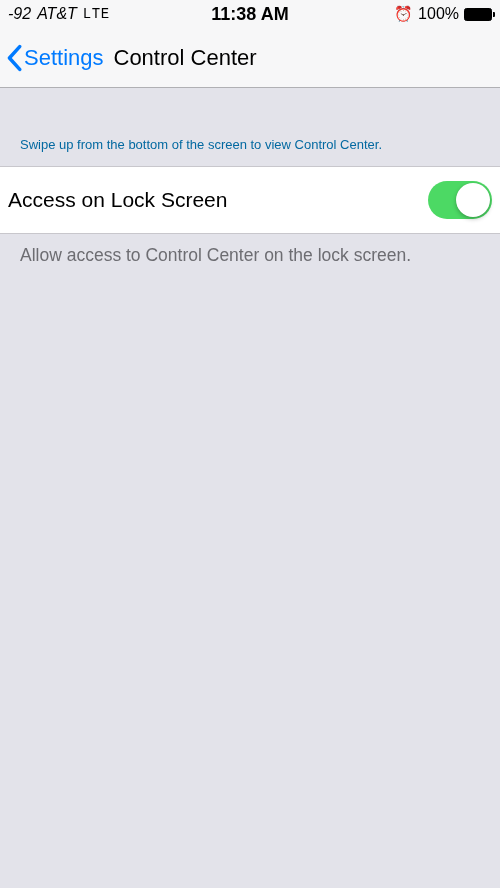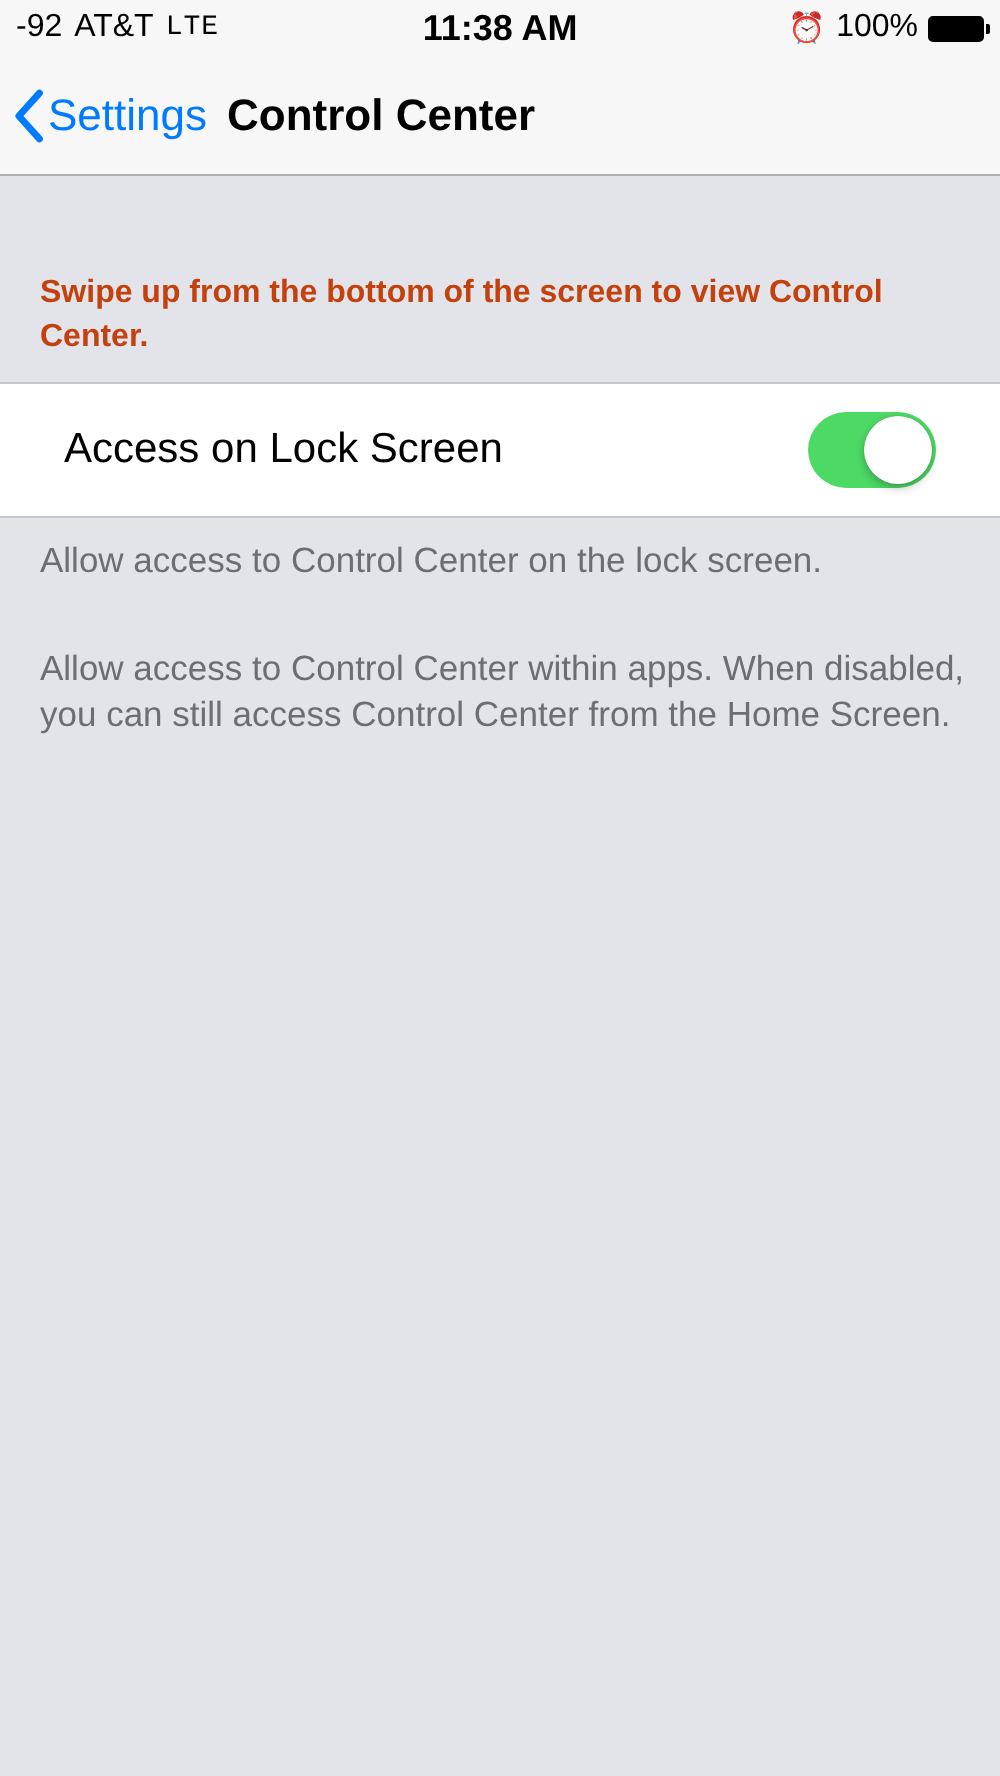--- a/index.html
+++ b/index.html
@@ -14,21 +14,21 @@
       height: 28px;
       background: #f7f7f8;
       display: flex;
       align-items: center;
       justify-content: space-between;
       padding: 0 8px;
       font-size: 16px;
       color: #000;
     }
     .status-left { display: flex; align-items: center; gap: 6px; }
-    .status-left .carrier { font-size: 16px; }
+    .status-left .carrier { font-size: 16px; font-style: italic; }
     .status-left .network { font-size: 14px; letter-spacing: 0.5px; font-family: Liberation Mono, monospace; }
     .status-center { font-weight: 700; font-size: 18px; position: absolute; left: 50%; transform: translateX(-50%); }
     .status-right { display: flex; align-items: center; gap: 5px; }
     .alarm-icon { font-size: 15px; }
     .battery-icon {
       width: 28px; height: 13px; border: 1.5px solid #000; border-radius: 2.5px;
       position: relative; background: #000;
     }
     .battery-icon::after {
       content: ''; position: absolute; right: -4px; top: 3px;
@@ -47,42 +47,41 @@
       display: flex;
       align-items: center;
       color: #007aff;
       font-size: 22px;
       cursor: pointer;
     }
     .chevron-left {
       width: 16px; height: 28px; margin-right: 2px;
     }
     .nav-title {
-      font-size: 22px; font-weight: 700; color: #000;
+      font-size: 22px; font-weight: 400; color: #000;
       margin-left: 10px;
     }
     .content { background: #e3e3ea; }
     .section-header {
       padding: 48px 20px 12px 20px;
-      color: #c2410c;
-      font-size: 16px;
+      color: #0369a1;
+      font-size: 13px;
       line-height: 1.35;
-      font-weight: bold;
     }
     .section-footer {
       padding: 10px 3px 20px 20px;
       color: #6d6d72;
       font-size: 17.5px;
       line-height: 1.35;
     }
     .row {
       background: #fff;
       border-top: 1px solid #c8c7cc;
       border-bottom: 1px solid #c8c7cc;
-      padding: 14px 32px;
+      padding: 14px 8px;
       display: flex;
       align-items: center;
       justify-content: space-between;
     }
     .row-label {
       font-size: 21px;
       color: #000;
     }
     .toggle {
       width: 64px; height: 38px; border-radius: 19px;
@@ -127,15 +126,14 @@
   <div class="section-header">Swipe up from the bottom of the screen to view Control Center.</div>
 
   <div class="row">
     <span class="row-label">Access on Lock Screen</span>
     <div class="toggle">
       <div class="toggle-knob"></div>
     </div>
   </div>
   <div class="section-footer">Allow access to Control Center on the lock screen.</div>
 
-  <div class="section-footer">Allow access to Control Center within apps. When disabled, you can still access Control Center from the Home Screen.</div>
 
 </div>
 
 </body></html>

